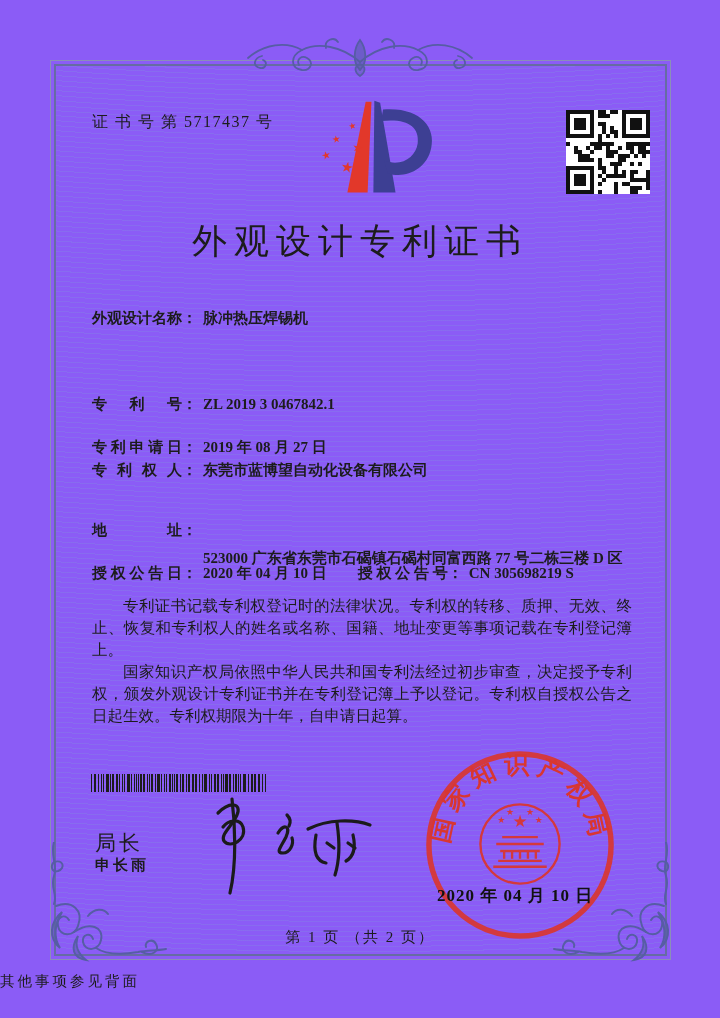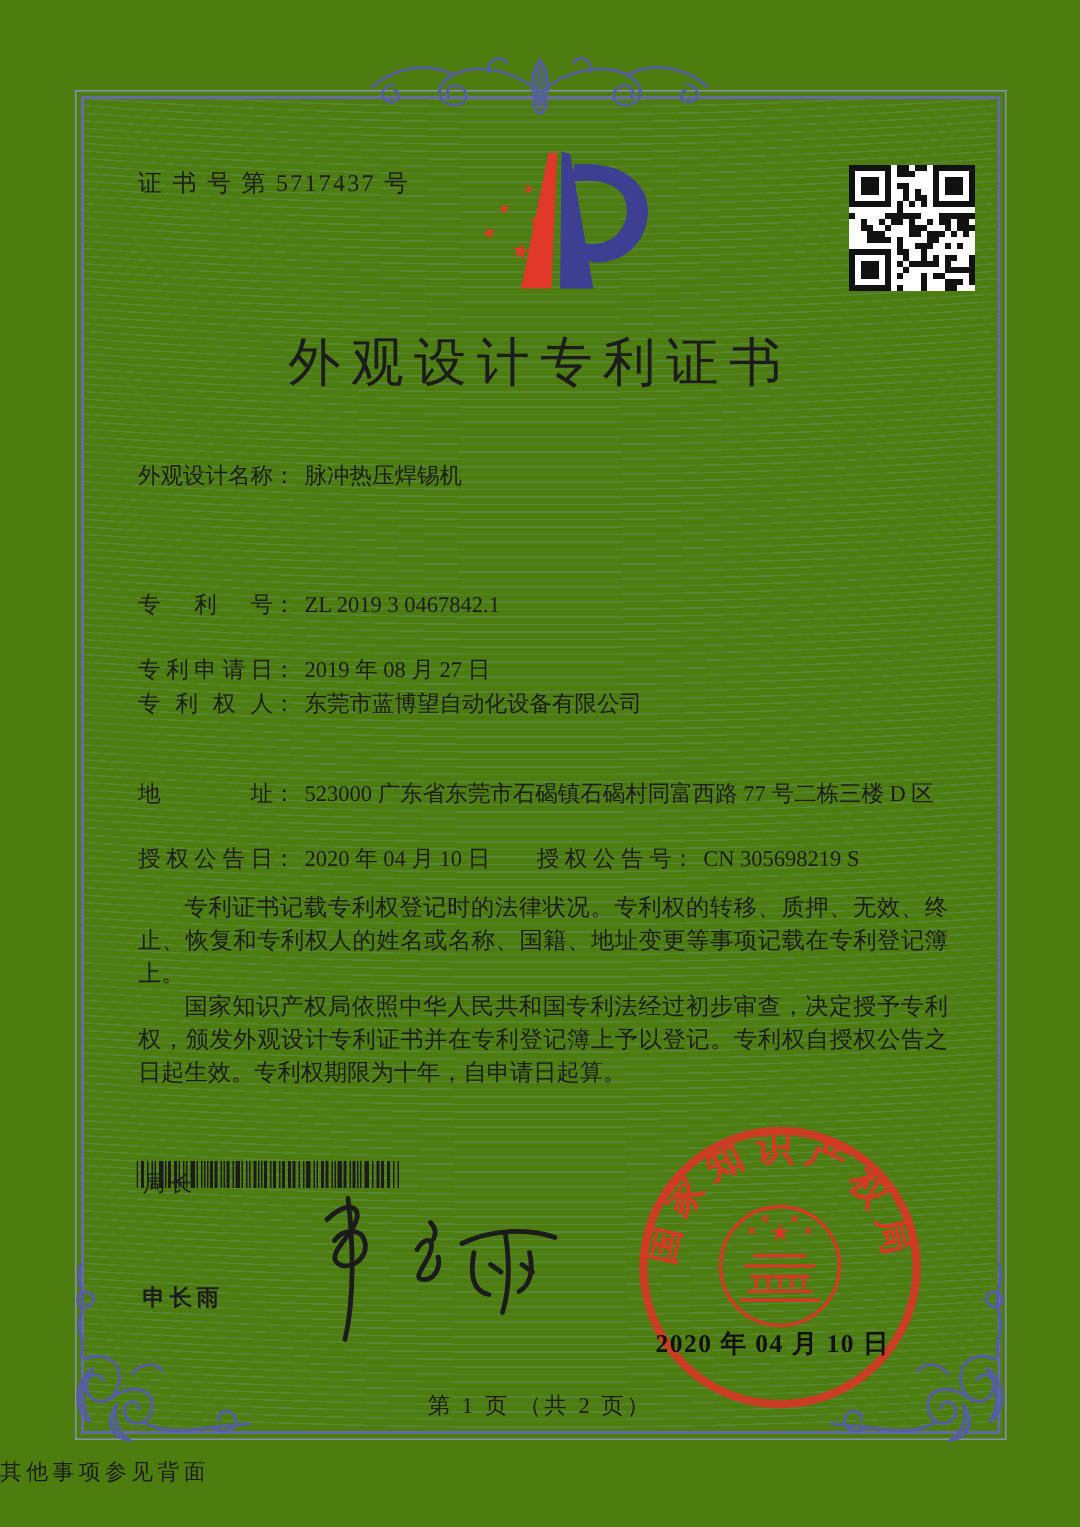--- a/index.html
+++ b/index.html
@@ -1,48 +1,48 @@
 <!DOCTYPE html>
 <html><head>
 <meta charset="utf-8">
 <style>
   html,body{margin:0;padding:0;background:#e8e8e8;}
   #page{
-    position:relative;width:720px;height:1018px;background:#4d7c0f;
+    position:relative;width:720px;height:1018px;background:#8b5cf6;
     font-family:"Liberation Serif","DejaVu Serif",serif;color:#1c1c1c;
     overflow:hidden;margin:0 auto;
   }
   
   .guilloche{
     position:absolute;left:56px;top:66px;width:608px;height:886px;
     background:repeating-radial-gradient(circle at 50% -4200px,
       rgba(125,170,210,0.20) 0 1px, rgba(255,255,255,0) 1px 5px);
   }
   
   .frame-outer{position:absolute;left:50px;top:60px;width:619px;height:898px;
     border:1px solid #8a8fb8;}
   .frame-inner{position:absolute;left:54px;top:64px;width:609px;height:888px;
     border:2px solid #666ca3;}
   .orn{position:absolute;color:#565da4;}
   .cert-no{position:absolute;left:92px;top:112px;font-size:16px;letter-spacing:1.5px;}
   .logo{position:absolute;left:298px;top:97px;}
   .qr{position:absolute;left:566px;top:110px;width:84px;height:84px;}
   .title{position:absolute;left:0;right:0;top:218px;text-align:center;
     font-size:35px;font-weight:400;letter-spacing:7px;}
-  .row{position:absolute;left:92px;font-size:15px;line-height:21px;white-space:nowrap;}
+  .row{position:absolute;left:92px;font-size:15px;line-height:21px;white-space:nowrap;font-weight:bold;}
   .row .lab{display:inline-block;width:90px;text-align:justify;text-align-last:justify;vertical-align:top;}
   .row .colon{vertical-align:top;}
   .row .val{display:inline-block;margin-left:6px;vertical-align:top;}
-  .row .val.wrap{white-space:normal;width:436px;}
+  .row .val.wrap{white-space:normal;width:436px;margin-top:28px;}
   .grant2{margin-left:31px;}
   .paras{position:absolute;left:92px;top:595px;width:540px;font-size:15.5px;
     line-height:22px;text-align:justify;}
   .paras p{margin:0;text-indent:2em;}
   .barcode{position:absolute;left:91px;top:774px;width:180px;height:18px;}
-  .sig-title{position:absolute;left:95px;top:780px;font-size:15px;letter-spacing:3px;
+  .sig-title{position:absolute;left:95px;top:829px;font-size:21px;letter-spacing:3px;
     font-family:"Liberation Sans","DejaVu Sans",sans-serif;text-align:right;}
   .sig-name{position:absolute;left:95px;top:856px;font-size:15px;letter-spacing:3px;
     font-family:"Liberation Sans","DejaVu Sans",sans-serif;font-weight:bold;}
   .signature{position:absolute;left:190px;top:793px;}
   .seal{position:absolute;left:421px;top:746px;opacity:.95;}
   .seal-date{position:absolute;left:437px;top:884px;font-size:17px;font-weight:700;
     letter-spacing:1px;color:#111;}
   .page-info{position:absolute;left:0;right:0;top:928px;text-align:center;
     font-size:15px;letter-spacing:2px;}
   .back-note{position:absolute;left:0;right:0;top:972px;

